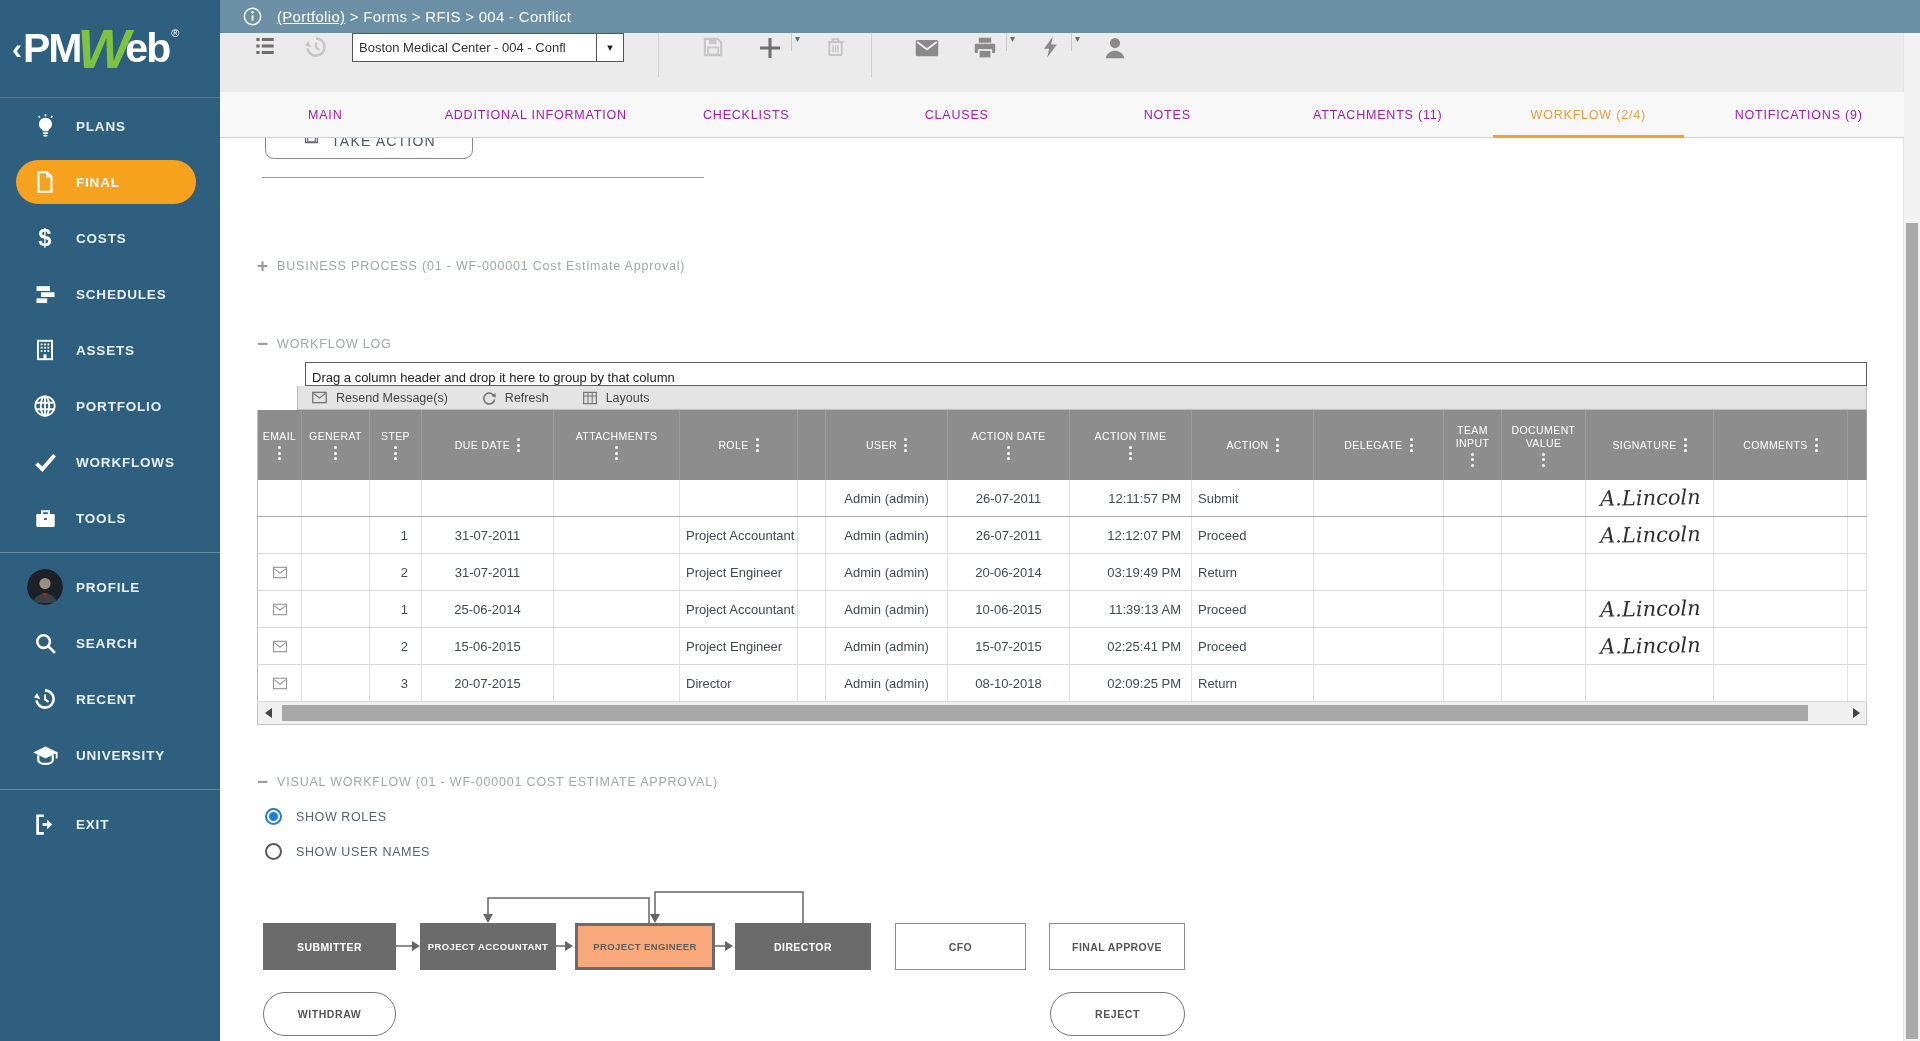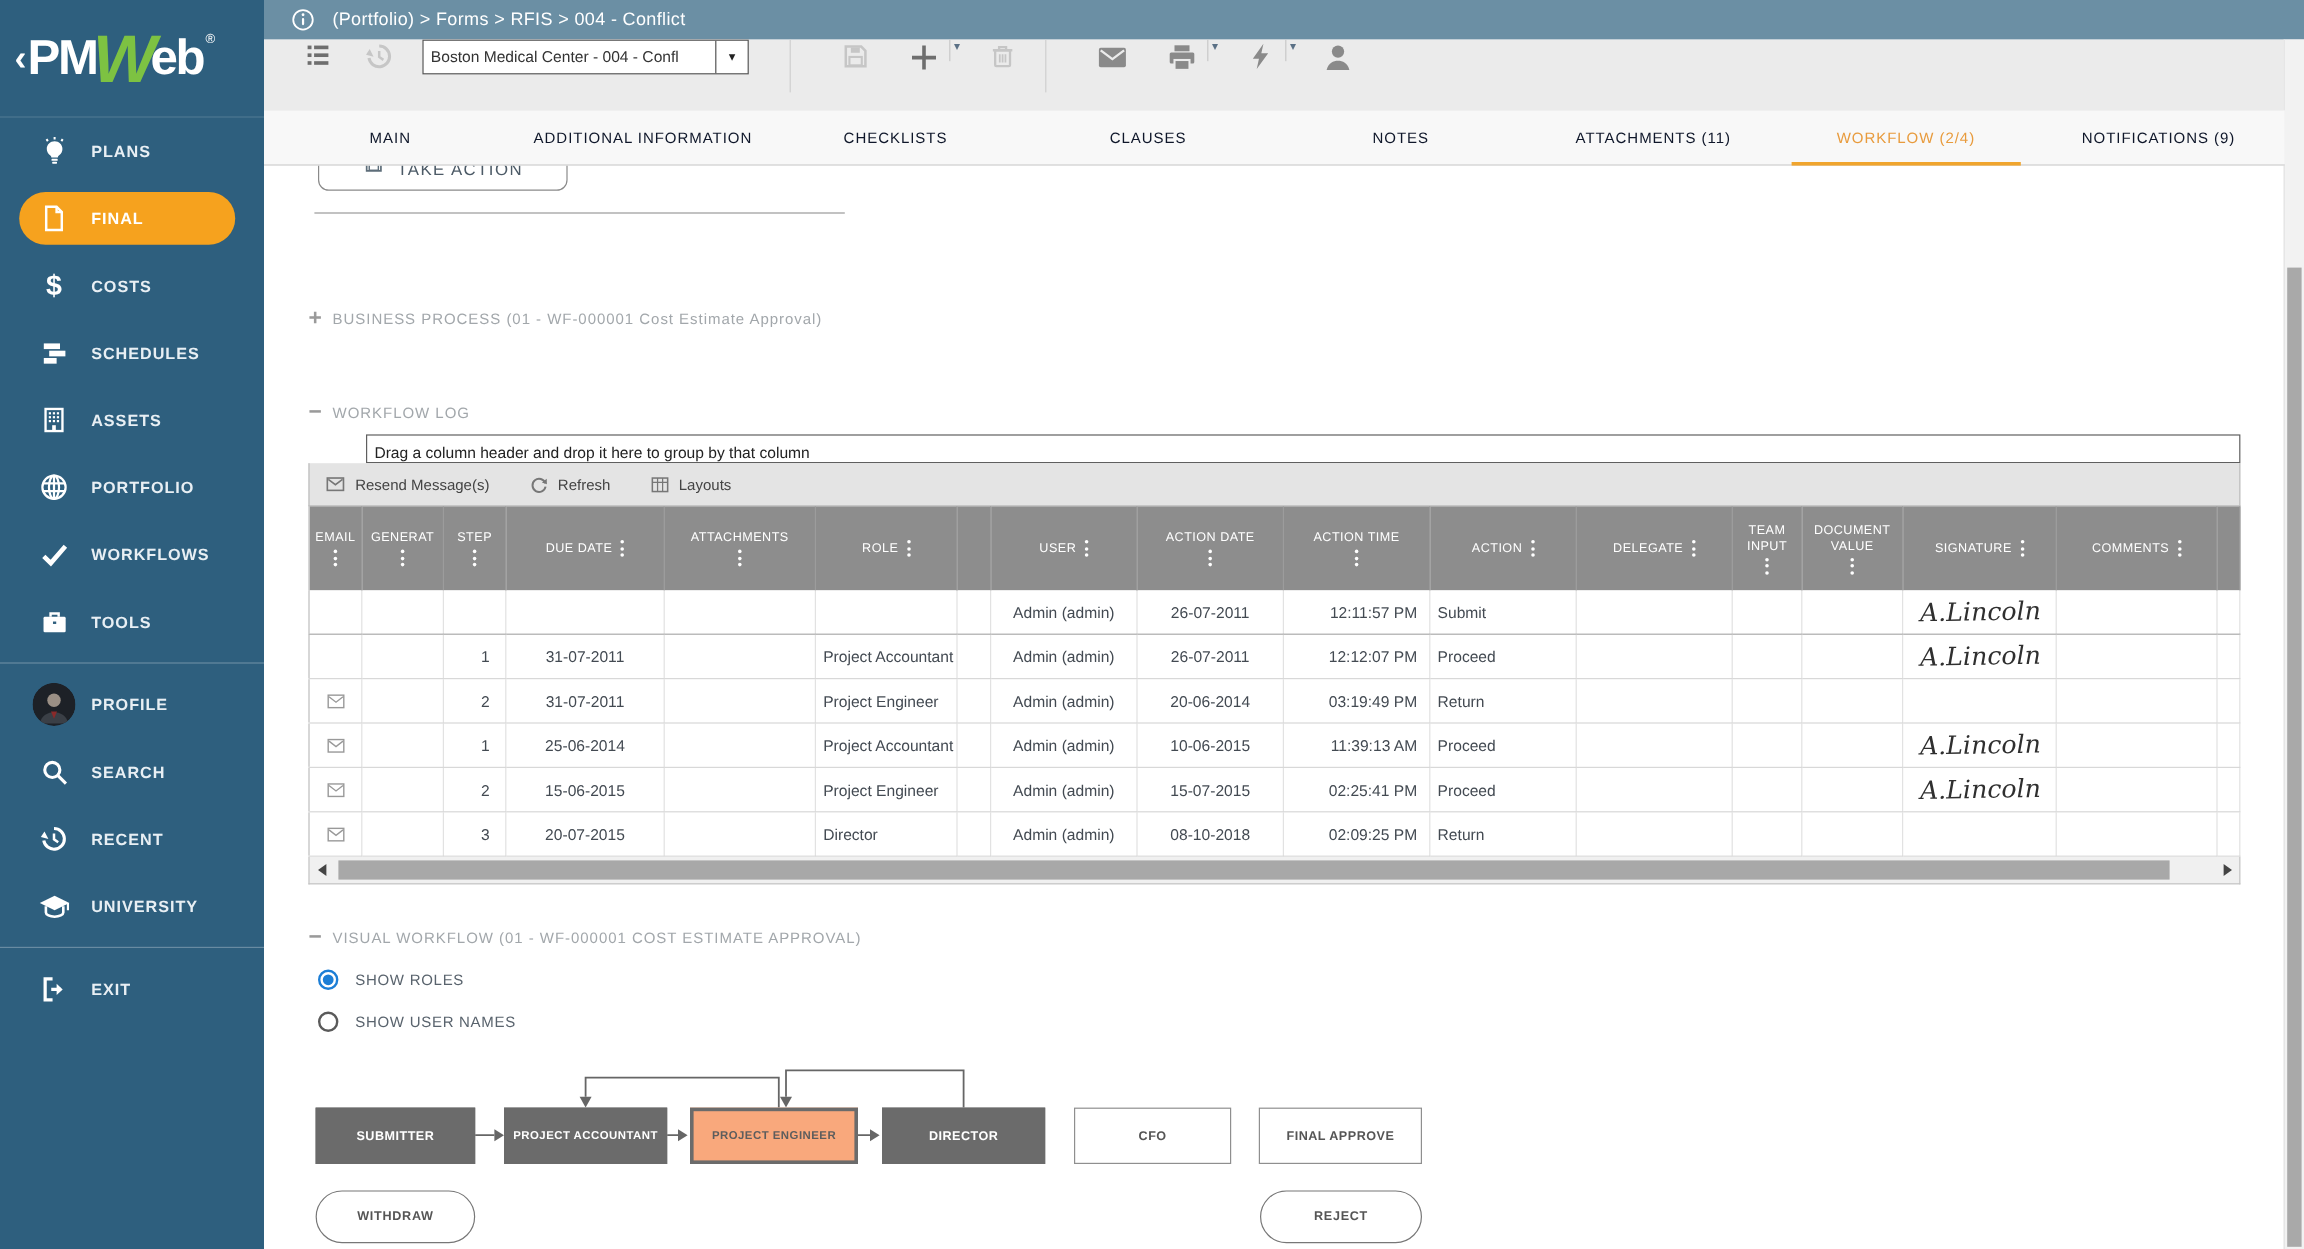--- a/index.html
+++ b/index.html
@@ -24,40 +24,40 @@
         position:relative;z-index:1;}
   .side-item.active .side-label{color:#fff;}
   .side-div{height:1px;background:rgba(255,255,255,.28);margin:6px 0;}
   .avatar{width:36px;height:36px;border-radius:50%;overflow:hidden;display:block;}
 
   
   #topbar{position:absolute;left:220px;top:0;width:1700px;height:33px;background:var(--bc-bg);
         display:flex;align-items:center;color:#fff;}
   #topbar .info{margin-left:22px;display:flex;align-items:center;color:#fff;}
   #crumb{margin-left:14px;font-size:15px;letter-spacing:.3px;}
-  #crumb .pf{cursor:pointer;}
+  #crumb .pf{text-decoration:underline;cursor:pointer;}
 
   
   #toolbar{position:absolute;left:220px;top:33px;width:1700px;height:59px;background:#EBEBEB;
         border-bottom:1px solid #DCDCDC;display:flex;align-items:flex-start;}
   .tbtn{display:flex;align-items:center;justify-content:center;cursor:pointer;}
   .ic-dark{color:#6e6e6e;} .ic-mid{color:#8a8a8a;} .ic-dis{color:#c6c6c6;cursor:default;}
   .tsep{width:1px;height:44px;background:#cfcfcf;}
   .caret{font-size:10px;color:#5b7186;margin-left:3px;cursor:pointer;}
   .mini-sep{width:1px;height:18px;background:#c9c9c9;margin-left:6px;}
   .combo{margin-left:22px;width:270px;height:27px;border:1px solid #555;background:#fff;
         display:flex;align-items:center;cursor:pointer;}
   .combo-value{flex:1;font-size:13px;color:#333;padding:0 6px;white-space:nowrap;overflow:hidden;}
   .combo-btn{width:26px;height:100%;border-left:1px solid #555;display:flex;align-items:center;
         justify-content:center;font-size:11px;color:#222;}
 
   
   #tabbar{position:absolute;left:220px;top:92px;width:1684px;height:45px;background:#F8F8F8;
         border-bottom:1px solid #CFCFCF;display:flex;z-index:5;}
-  .tab{flex:1;display:flex;align-items:center;justify-content:center;font-size:12.5px;color:#0f172a;
+  .tab{flex:1;display:flex;align-items:center;justify-content:center;font-size:12.5px;color:#a21caf;
         letter-spacing:.8px;cursor:pointer;position:relative;white-space:nowrap;}
   .tab.active{color:var(--tab-active);}
   .tab.active:after{content:"";position:absolute;left:10px;right:10px;bottom:-1px;height:3px;
         background:#F0A52E;}
 
   
   #content{position:absolute;left:220px;top:137px;width:1684px;height:904px;background:#fff;overflow:hidden;}
   #take-action{position:absolute;left:45px;top:-26px;width:208px;height:48px;background:#fff;
         border:1px solid #8a8a8a;border-radius:9px;display:flex;align-items:flex-end;
         justify-content:center;gap:10px;padding-bottom:9px;box-sizing:border-box;cursor:pointer;}
@@ -69,22 +69,22 @@
   .sec-glyph{font-size:19px;color:#9a9a9a;font-weight:bold;line-height:14px;cursor:pointer;}
   .sec-text{font-size:12.5px;color:#A2A7AB;letter-spacing:.8px;}
   #bp-label{top:122px;}
   #wl-label{top:200px;}
   #vw-label{top:638px;}
 
   
   #grid{position:absolute;left:37px;top:225px;width:1610px;}
   .group-panel{height:24px;border:1px solid #5f5f5f;background:#fff;font-size:13px;color:#222;
         display:flex;align-items:flex-end;padding-left:6px;box-sizing:border-box;margin-left:48px;}
-  .grid-toolbar{height:36px;background:#E4E4E4;border:1px solid #BDBDBD;border-top:none;
-        display:flex;align-items:center;gap:32px;padding-left:12px;box-sizing:border-box;}
+  .grid-toolbar{height:24px;background:#E4E4E4;border:1px solid #BDBDBD;border-top:none;
+        display:flex;align-items:center;gap:32px;padding-left:12px;box-sizing:border-box;margin-left:40px;}
   .gt-item{display:flex;align-items:center;gap:7px;font-size:12.5px;color:#444;cursor:pointer;}
   .gt-item .gic{color:#777;display:flex;}
   #wl-table{border-collapse:collapse;table-layout:fixed;width:1610px;border-left:1px solid #BDBDBD;
         border-right:1px solid #BDBDBD;}
   #wl-table th{background:var(--ghead);height:66px;border-right:1px solid #9C9C9C;padding:2px;
         vertical-align:middle;cursor:pointer;}
   .hwrap{display:flex;flex-wrap:wrap;justify-content:center;align-items:center;column-gap:7px;row-gap:3px;}
   .hwrap.stack{flex-direction:column;}
   .hlabel{font-size:10.5px;color:#fff;font-weight:normal;letter-spacing:.4px;line-height:13px;text-align:center;}
   .hdots{display:flex;flex-direction:column;gap:2.5px;cursor:pointer;}

